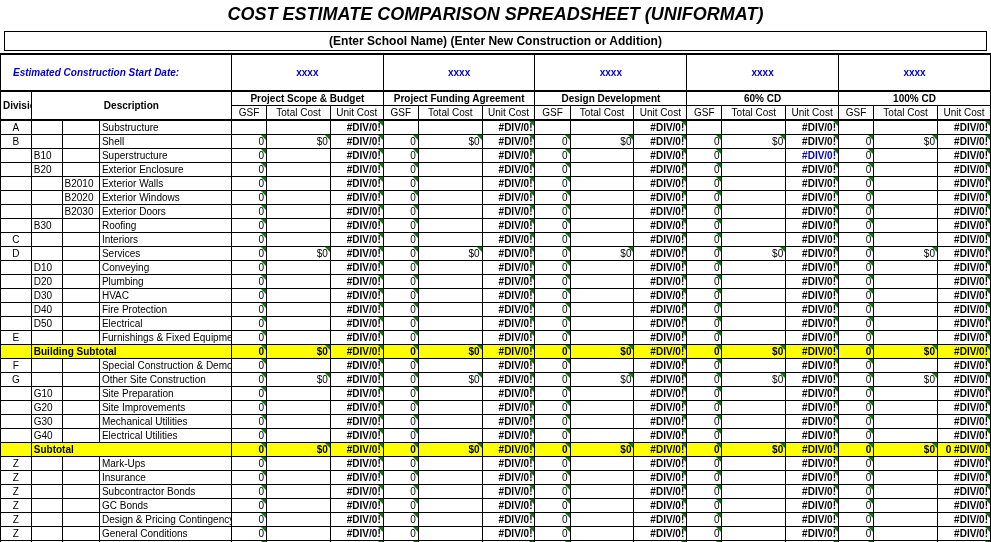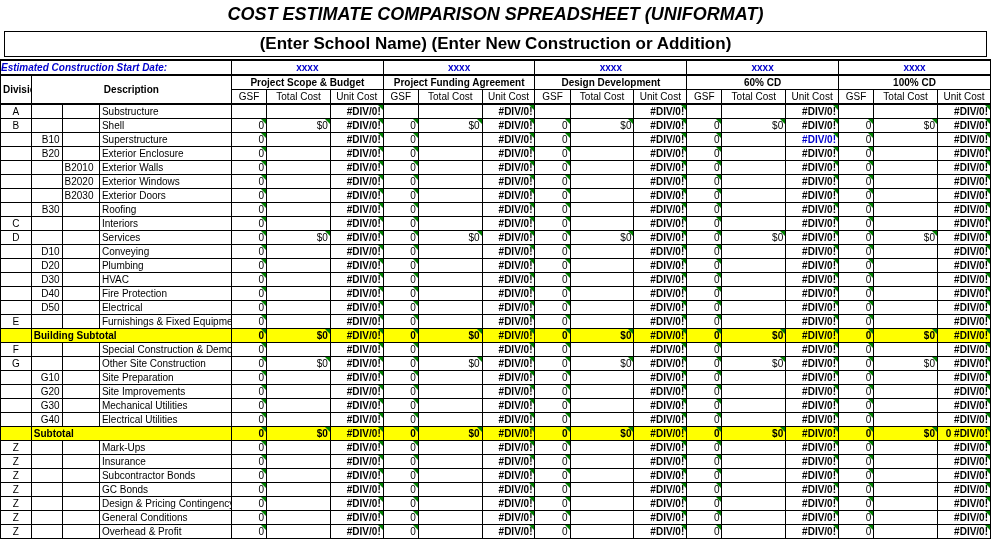--- a/index.html
+++ b/index.html
@@ -1,28 +1,28 @@
 <!DOCTYPE html>
 <html><head>
 <meta charset="utf-8">
 <style>
   * { box-sizing: border-box; margin: 0; padding: 0; }
   body { font-family: Arial, sans-serif; font-size: 10px; background: #fff; width: 991px; }
   .title { text-align: center; font-size: 18px; font-weight: bold; font-style: italic; padding: 4px 16px; }
-  .subtitle { text-align: center; font-size: 17px; font-weight: bold; border: 1px solid #000; margin: 2px 4px; padding: 2px; }
+  .subtitle { text-align: center; font-size: 12px; font-weight: bold; border: 1px solid #000; margin: 2px 4px; padding: 2px; }
   table { border-collapse: collapse; width: 100%; table-layout: fixed; }
   td, th { border: 1px solid #000; padding: 1px 2px; font-size: 10px; overflow: hidden; white-space: nowrap; position: relative; }
   .date-row td { border-top: 2px solid #000; border-bottom: 2px solid #000; }
-  .date-label { color: #0000cc; font-weight: bold; font-style: italic; padding: 0; }
+  .date-label { color: #0000cc; font-weight: bold; font-style: italic; padding: 12px; }
   .date-val { text-align: center; font-weight: bold; color: #0000cc; }
   .phase-hdr { text-align: center; font-weight: bold; border-bottom: none; margin-top: 8px; }
   .col-hdr { text-align: center; font-weight: normal; }
   .divlabel { text-align: center; font-weight: bold; border-bottom: 2px solid #000; }
   .c-div { width: 28px; text-align: center; }
-  .c-sub { width: 28px; text-align: right; }
+  .c-sub { width: 28px; text-align: left; }
   .c-code{ width: 34px; }
   .c-desc{ width: 120px; }
   .c-gsf { width: 32px; text-align: right; }
   .c-tot { width: 58px; text-align: right; }
   .c-unit{ width: 48px; text-align: right; font-weight: bold; }
   .yellow { background: #ffff00; font-weight: bold; }
   .bold { font-weight: bold; }
   .err { font-weight: bold; }
   .tri { position: absolute; top: 0; right: 0; width: 0; height: 0; border-left: 5px solid transparent; border-top: 5px solid #008000; }
   .bluelink { color: #0000cc; }

